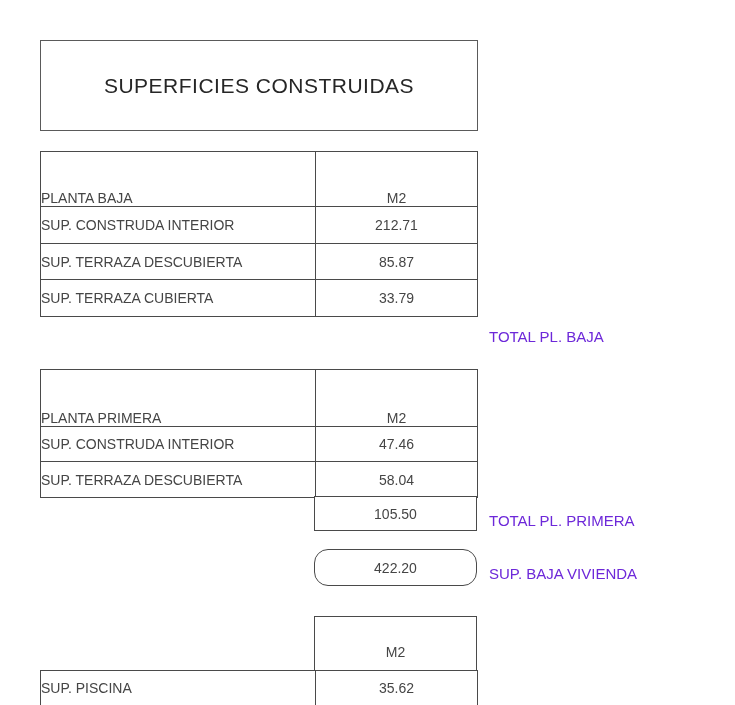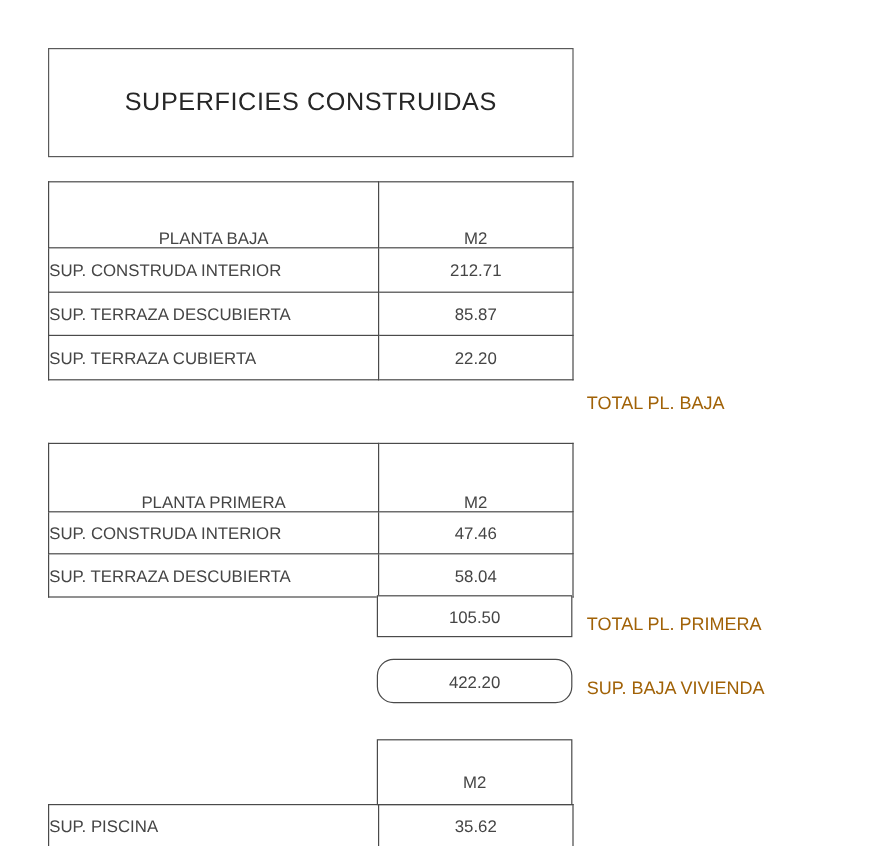--- a/index.html
+++ b/index.html
@@ -55,21 +55,20 @@
   td.val {
     width: 162px;
     text-align: center;
     vertical-align: middle;
   }
   td.hdr-lbl {
     width: 275px;
     padding-left: 13px;
     vertical-align: bottom;
     padding-bottom: 12px;
-    text-align: center;
   }
   td.hdr-val {
     width: 162px;
     text-align: center;
     vertical-align: bottom;
     padding-bottom: 12px;
   }
   .total-box {
     display: flex;
     align-items: center;
@@ -81,21 +80,21 @@
     display: flex;
     align-items: flex-end;
     justify-content: center;
     padding-bottom: 10px;
     font-size: 14px;
     width: 163px;
   }
   .side-label {
     position: absolute;
     font-size: 15px;
-    color: #a16207;
+    color: #6d28d9;
     white-space: nowrap;
   }
 </style>
 </head>
 <body>
 
 <div class="page">
 
   <div class="box title-box">
     <span class="title-text">SUPERFICIES CONSTRUIDAS</span>
@@ -110,21 +109,21 @@
     <tr style="height:37px;">
       <td class="lbl">SUP. CONSTRUDA INTERIOR</td>
       <td class="val">212.71</td>
     </tr>
     <tr style="height:36px;">
       <td class="lbl">SUP. TERRAZA DESCUBIERTA</td>
       <td class="val">85.87</td>
     </tr>
     <tr style="height:37px;">
       <td class="lbl">SUP. TERRAZA CUBIERTA</td>
-      <td class="val">22.20</td>
+      <td class="val">33.79</td>
     </tr>
   </tbody>
     </table>
 
   <div class="side-label" style="left:489px; top:300px;">TOTAL PL. BAJA</div>
 
   <table class="areas" style="left:40px; top:341px;">
     <tbody>
         <tr style="height:57px;padding-left:35px;">
       <td class="hdr-lbl">PLANTA PRIMERA</td>

